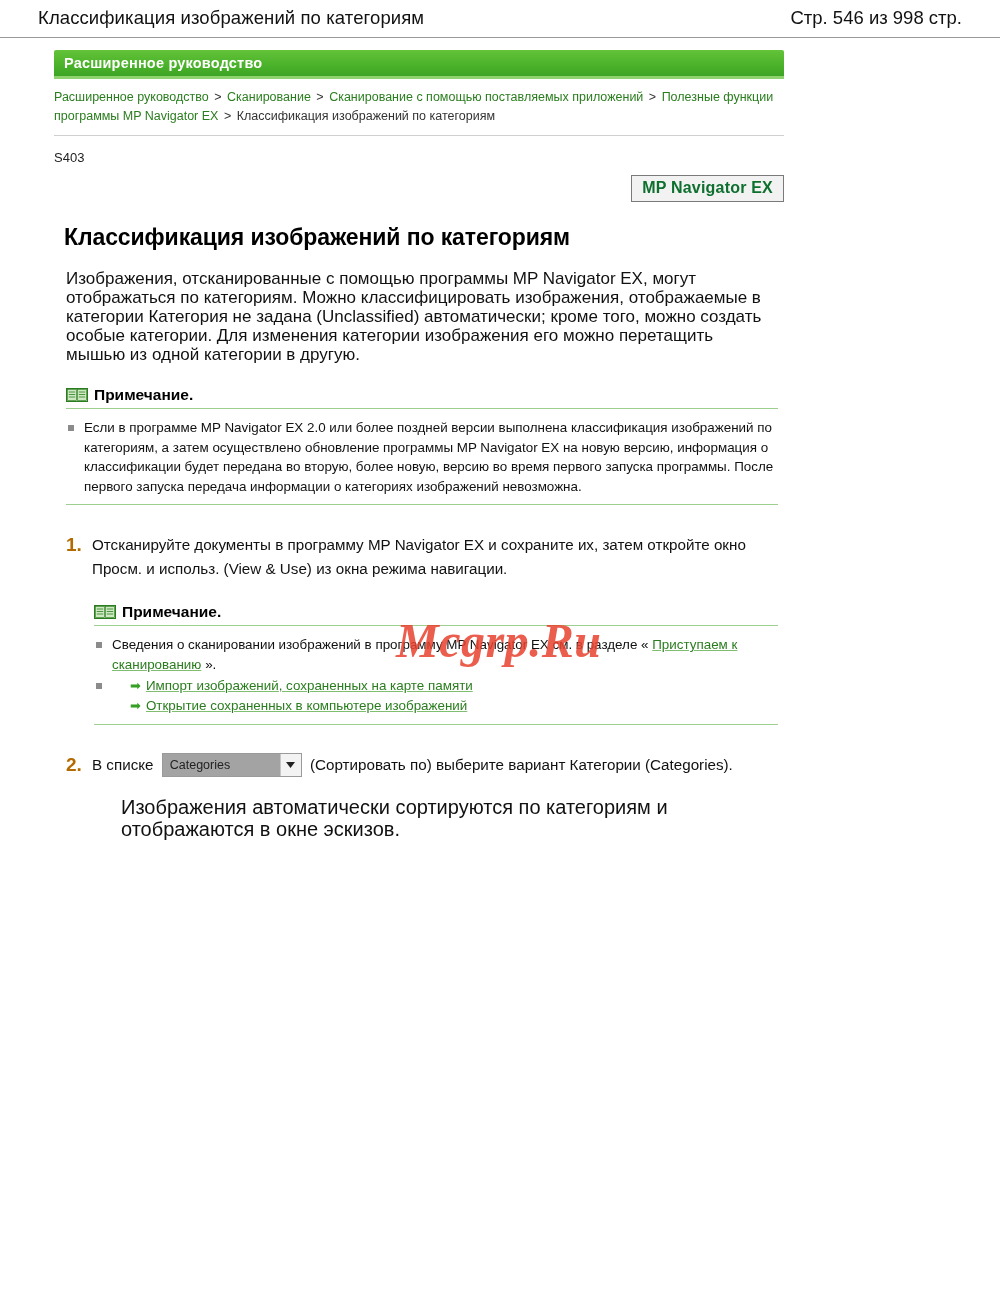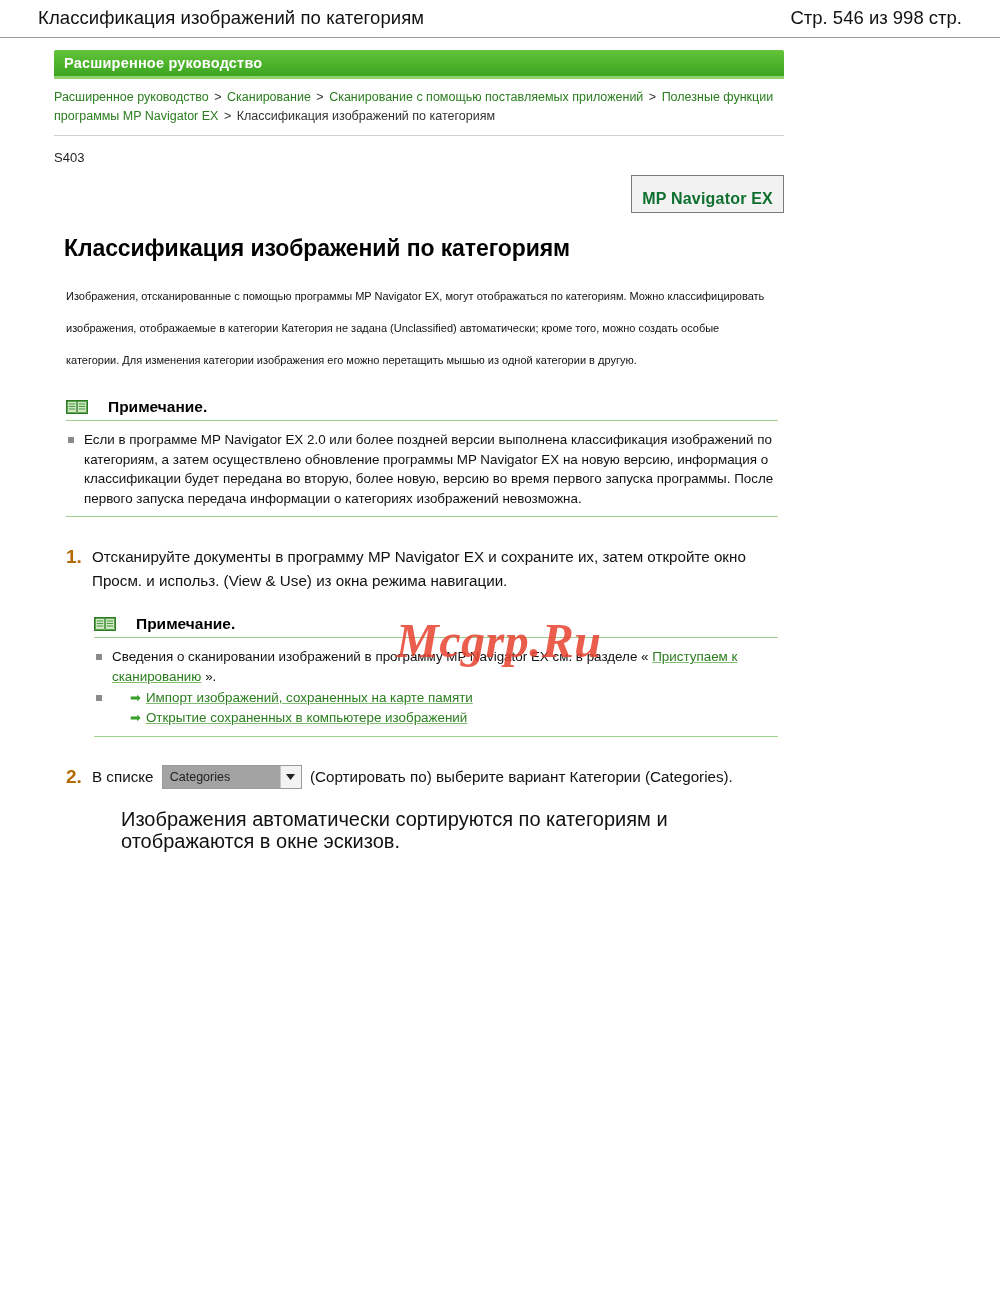--- a/index.html
+++ b/index.html
@@ -114,59 +114,59 @@
 
   
   .badge-row {
     margin-top: 10px;
     display: flex;
     justify-content: flex-end;
   }
   .product-badge {
     border: 1px solid #7a7a7a;
     background: #f2f2f2;
-    padding: 14px 10px 4px 10px;
+    padding: 3px 10px 4px 10px;
     font-size: 16px;
     font-weight: bold;
     color: #0e6f2f;
     letter-spacing: 0.2px;
   }
 
   
   h1.section-title {
     margin: 22px 0 0 10px;
     font-size: 23px;
     font-weight: bold;
     color: #000;
     letter-spacing: -0.1px;
   }
 
   
   .body-text {
     margin: 18px 0 0 12px;
     width: 700px;
-    font-size: 11px;
-    line-height: 32px;
+    font-size: 17px;
+    line-height: 19px;
     color: #111;
   }
 
   
   .note-block {
     margin-top: 22px;
     margin-left: 12px;
     width: 712px;
   }
   .note-block.indented {
     margin-left: 40px;
     width: 684px;
   }
   .note-head {
     display: flex;
     align-items: center;
-    gap: 20px;
+    gap: 6px;
   }
   .note-head .note-title {
     font-size: 15.5px;
     font-weight: bold;
     color: #000;
   }
   .note-rule {
     margin-top: 4px;
     height: 1px;
     background: #9dcf8e;

